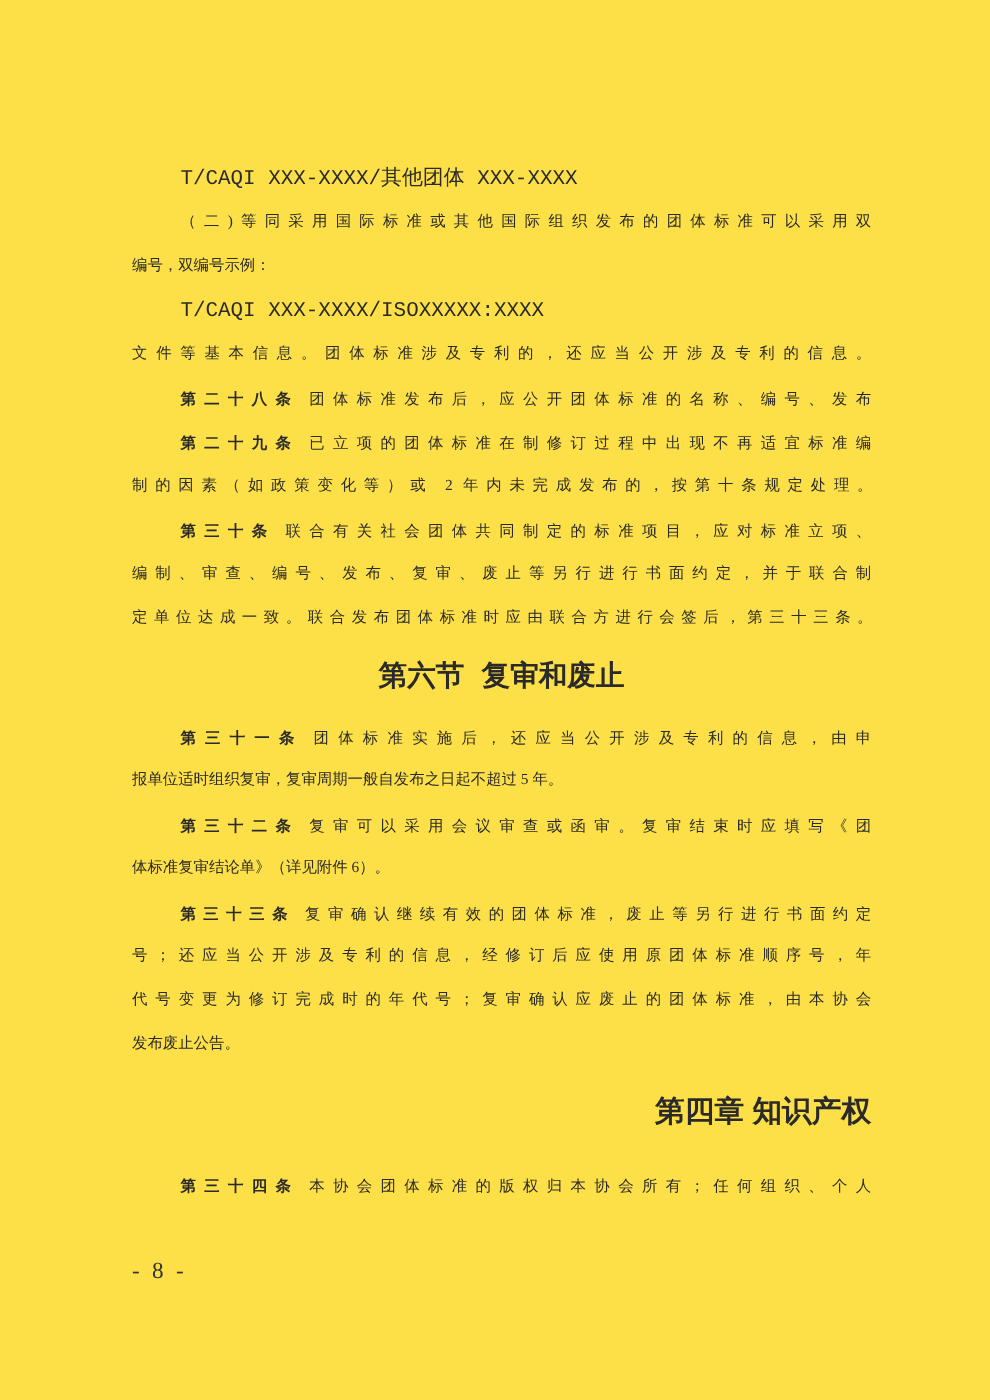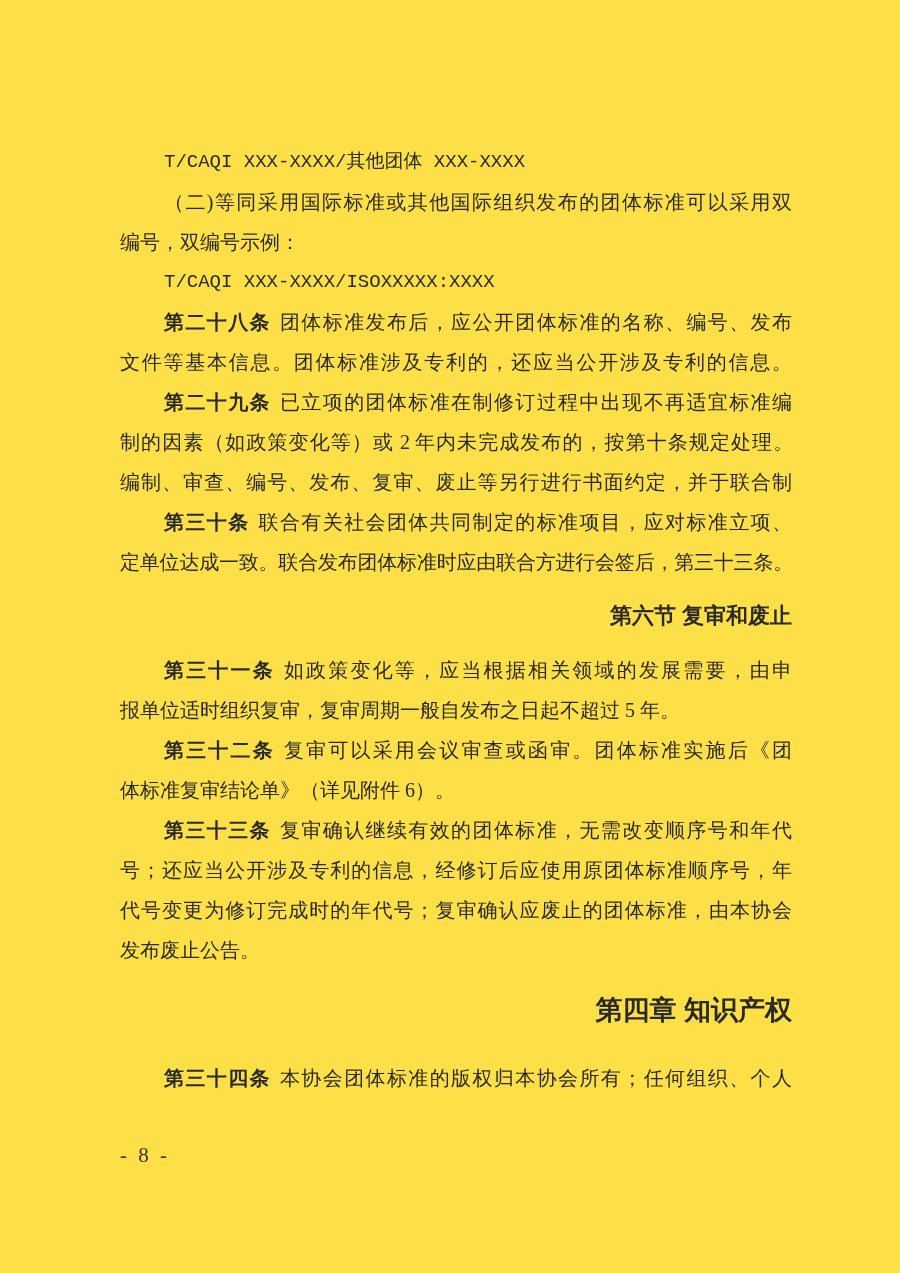--- a/index.html
+++ b/index.html
@@ -13,40 +13,40 @@
     margin:0 auto;
   }
   .doc{
     position:absolute;
     left:120px;top:142px;
     width:672px;
   }
   .line{
     height:40px;
     line-height:40px;
-    font-size:20px;
+    font-size:14px;
     white-space:normal;
   }
   .indent{padding-left:44px;}
   .justify{text-align:justify;text-align-last:justify;}
   .tight{letter-spacing:-1.2px;}
   .mono{
     font-family:"Liberation Mono","DejaVu Sans Mono",monospace;
     font-size:19px;
   }
   .kw{
     font-family:"Liberation Sans","DejaVu Sans",sans-serif;
     font-weight:bold;
     margin-right:9px;
   }
   .section-heading{
-    text-align:right;
-    font-family:Liberation Sans, sans-serif;
+    text-align:center;
+    font-family:Liberation Mono, monospace;
     font-weight:bold;
-    font-size:22px;
+    font-size:26px;
     margin:14px 0;
   }
   .chapter-heading{
     text-align:right;
     font-family:"Liberation Sans","DejaVu Sans",sans-serif;
     font-weight:bold;
     font-size:27px;
     margin:20px 0 28px 0;
   }
   .footer{
@@ -60,33 +60,33 @@
 </style>
 </head>
 <body>
 
 <div class="page">
   <div class="doc" id="doc-body">
       <div class="line mono indent">T/CAQI XXX-XXXX/其他团体 XXX-XXXX</div>
       <div class="line indent justify">（二)等同采用国际标准或其他国际组织发布的团体标准可以采用双</div>
       <div class="line">编号，双编号示例：</div>
       <div class="line mono indent">T/CAQI XXX-XXXX/ISOXXXXX:XXXX</div>
+      <div class="line justify">文件等基本信息。团体标准涉及专利的，还应当公开涉及专利的信息。</div>
       <div class="line indent justify"><span class="kw">第二十八条</span><span>团体标准发布后，应公开团体标准的名称、编号、发布</span></div>
-      <div class="line justify">文件等基本信息。团体标准涉及专利的，还应当公开涉及专利的信息。</div>
       <div class="line indent justify"><span class="kw">第二十九条</span><span>已立项的团体标准在制修订过程中出现不再适宜标准编</span></div>
       <div class="line justify tight">制的因素（如政策变化等）或 2 年内未完成发布的，按第十条规定处理。</div>
+      <div class="line indent justify"><span class="kw">第三十条</span><span>联合有关社会团体共同制定的标准项目，应对标准立项、</span></div>
       <div class="line justify">编制、审查、编号、发布、复审、废止等另行进行书面约定，并于联合制</div>
-      <div class="line indent justify"><span class="kw">第三十条</span><span>联合有关社会团体共同制定的标准项目，应对标准立项、</span></div>
       <div class="line justify tight">定单位达成一致。联合发布团体标准时应由联合方进行会签后，第三十三条。</div>
       <div class="line section-heading">第六节 复审和废止</div>
-      <div class="line indent justify"><span class="kw">第三十一条</span><span>如政策变化等，应当根据相关领域的发展需要，由申</span></div>
+      <div class="line indent justify"><span class="kw">第三十一条</span><span>团体标准实施后，还应当公开涉及专利的信息，由申</span></div>
       <div class="line">报单位适时组织复审，复审周期一般自发布之日起不超过 5 年。</div>
-      <div class="line indent justify"><span class="kw">第三十二条</span><span>复审可以采用会议审查或函审。团体标准实施后《团</span></div>
+      <div class="line indent justify"><span class="kw">第三十二条</span><span>复审可以采用会议审查或函审。复审结束时应填写《团</span></div>
       <div class="line">体标准复审结论单》（详见附件 6）。</div>
-      <div class="line indent justify"><span class="kw">第三十三条</span><span>复审确认继续有效的团体标准，无需改变顺序号和年代</span></div>
+      <div class="line indent justify"><span class="kw">第三十三条</span><span>复审确认继续有效的团体标准，废止等另行进行书面约定</span></div>
       <div class="line justify">号；还应当公开涉及专利的信息，经修订后应使用原团体标准顺序号，年</div>
       <div class="line justify">代号变更为修订完成时的年代号；复审确认应废止的团体标准，由本协会</div>
       <div class="line">发布废止公告。</div>
       <div class="line chapter-heading">第四章 知识产权</div>
       <div class="line indent justify"><span class="kw">第三十四条</span><span>本协会团体标准的版权归本协会所有；任何组织、个人</span></div>
     </div>
   <div class="footer">- 8 -</div>
 </div>
 
 </body></html>

